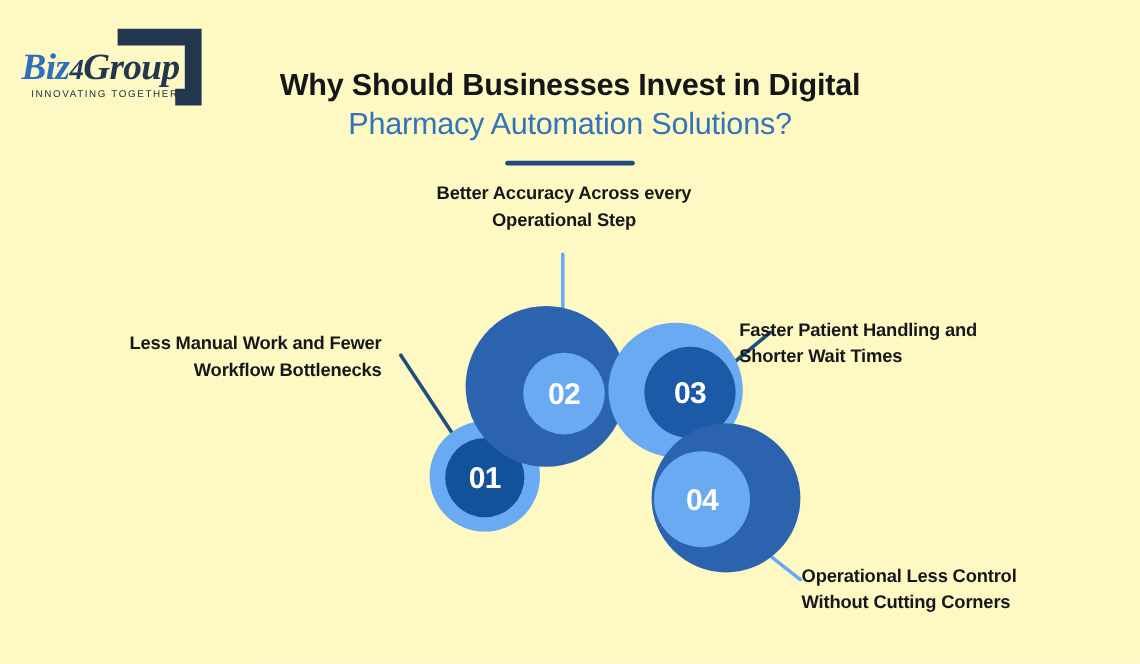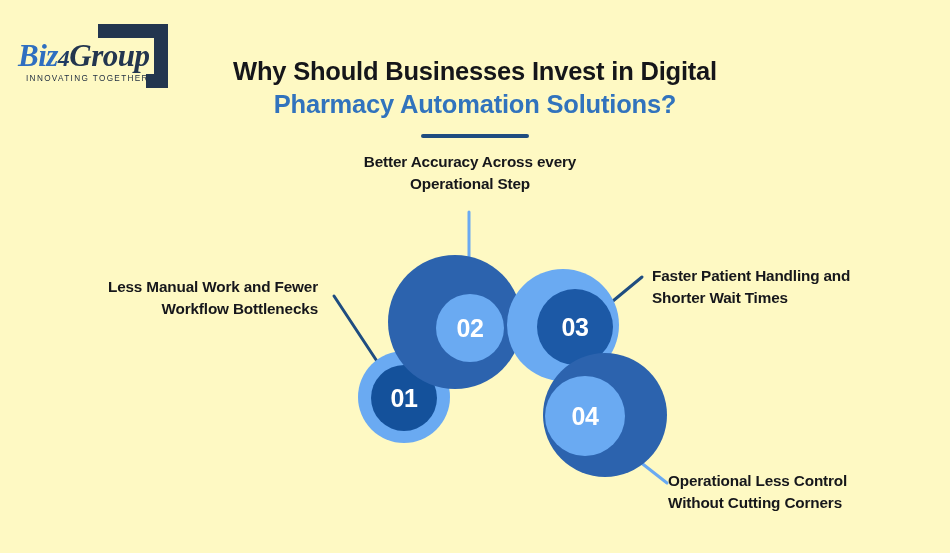--- a/index.html
+++ b/index.html
@@ -81,21 +81,21 @@
   }
   #heading-line1 {
     font-size: 25.5px;
     font-weight: 700;
     color: #15161a;
     letter-spacing: -0.2px;
     line-height: 1.28;
   }
   #heading-line2 {
     font-size: 25.5px;
-    font-weight: 700;
+    font-weight: 400;
     color: #3173bd;
     letter-spacing: -0.2px;
     line-height: 1.28;
   }
   #heading-divider {
     margin: 14px auto 0 auto;
     width: 108px;
     height: 4px;
     background: #1f4d80;
     border-radius: 2px;
@@ -113,21 +113,21 @@
   .label {
     position: absolute;
     font-size: 15.3px;
     font-weight: 700;
     color: #16171b;
     line-height: 1.42;
     letter-spacing: -0.15px;
   }
   #label-01 { left: 40px;  top: 276px; width: 278px; text-align: right; }
   #label-02 { left: 352px; top: 151px; width: 236px; text-align: center; }
-  #label-03 { left: 652px; top: 265px; width: 232px; text-align: left; }
+  #label-03 { left: 616px; top: 265px; width: 232px; text-align: left; }
   #label-04 { left: 668px; top: 470px; width: 236px; text-align: left; }
 
   .num-text {
     font-size: 25px;
     font-weight: 700;
     fill: #ffffff;
     font-family: "Liberation Sans", sans-serif;
     letter-spacing: -0.5px;
   }
 </style>

